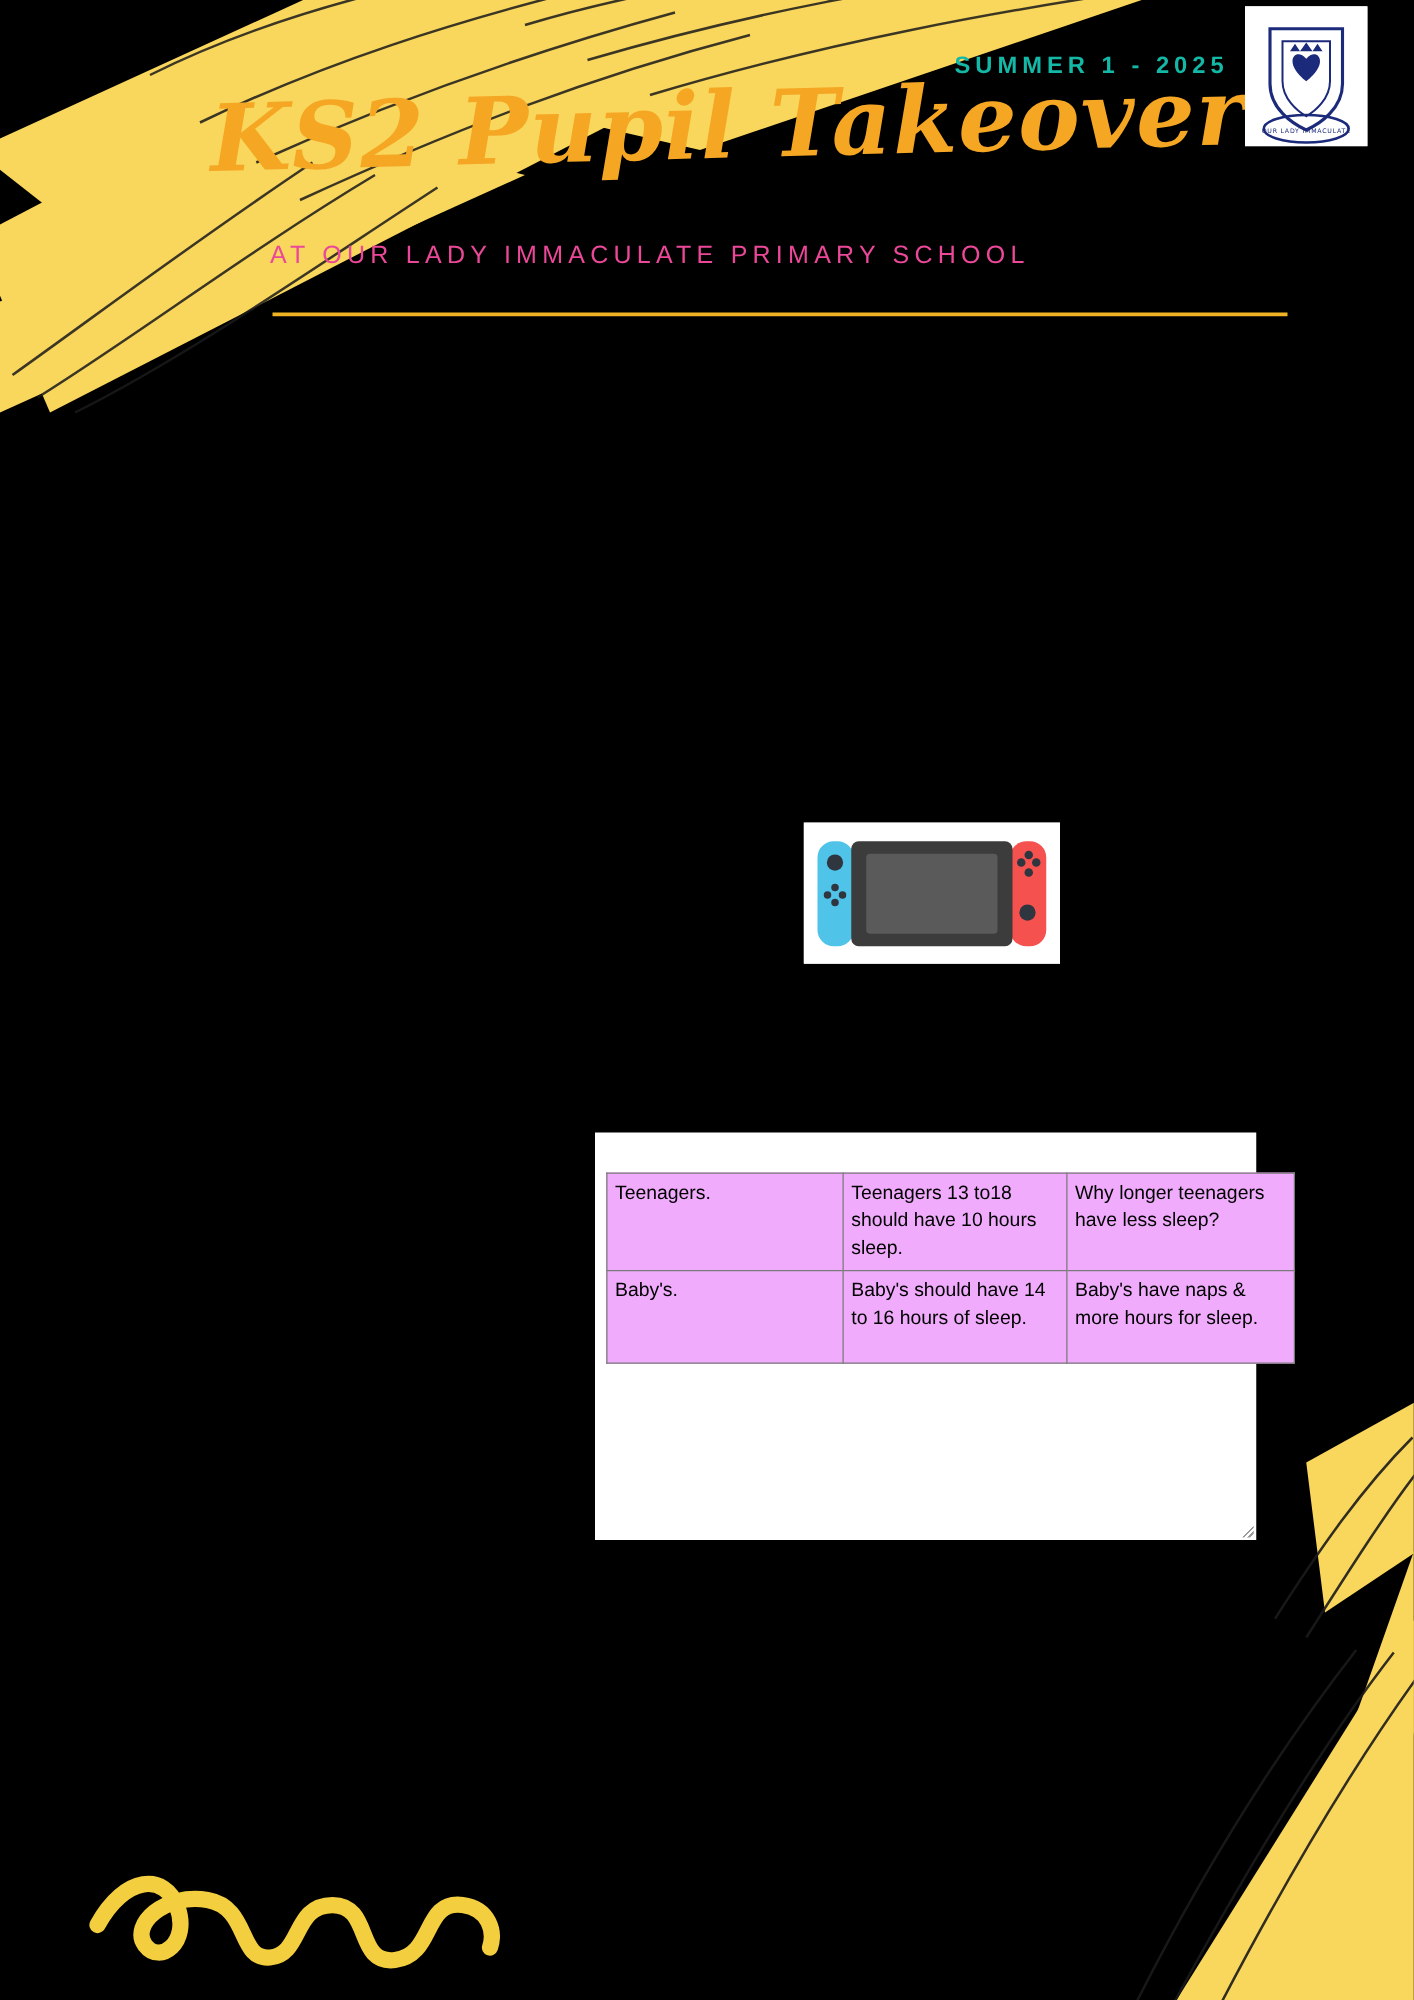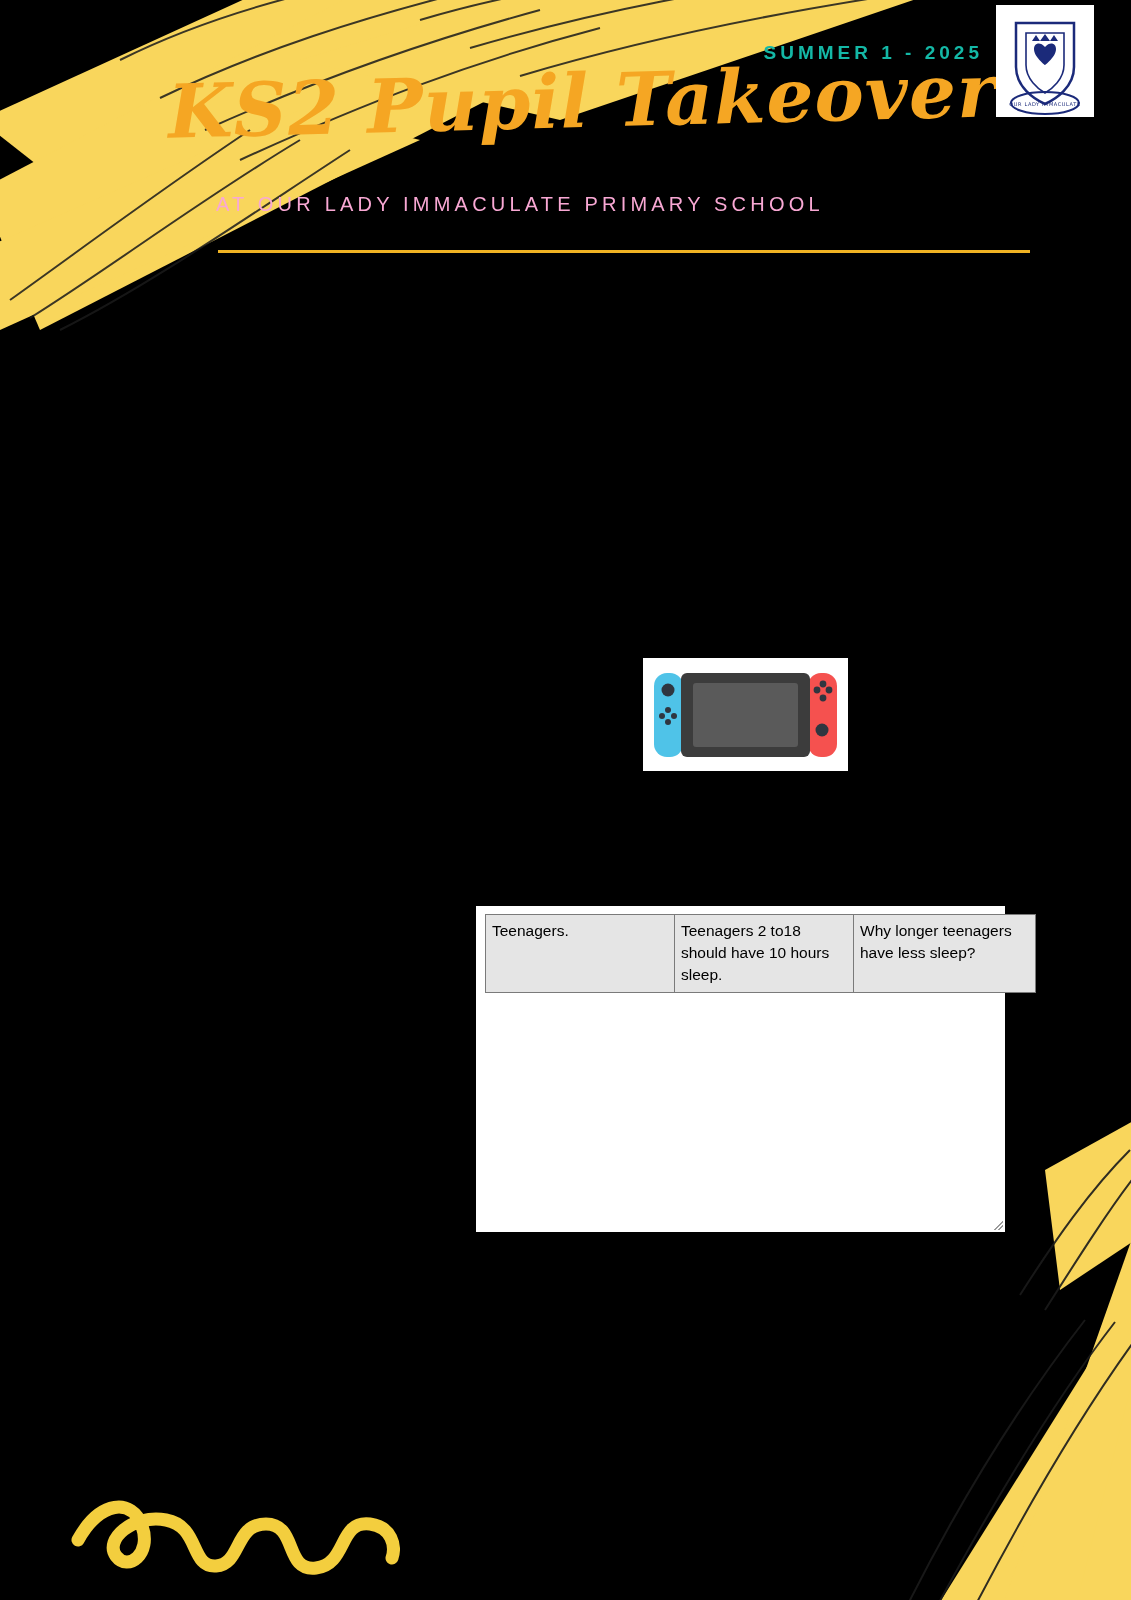--- a/index.html
+++ b/index.html
@@ -45,21 +45,21 @@
     letter-spacing: 1px;
     white-space: nowrap;
     transform: rotate(-1.5deg);
   }
   #subtitle {
     position: absolute;
     left: 216px;
     top: 193px;
     font-size: 20px;
     letter-spacing: 4.2px;
-    color: #f9a8d4;
+    color: #ec4899;
     font-weight: normal;
     white-space: nowrap;
   }
   #title-rule {
     position: absolute;
     left: 218px;
     top: 250px;
     width: 812px;
     height: 3px;
     background: #F0B323;
@@ -94,21 +94,22 @@
     width: 529px;
     height: 326px;
     background: #ffffff;
     padding: 8px 9px 12px 9px;
     box-sizing: border-box;
   }
   table#sleep-table {
     border-collapse: collapse;
     width: 511px;
     table-layout: fixed;
-    background: #e5e5e5;
+    background: #f0abfc;
+    margin-top: 24px;
   }
   table#sleep-table td {
     border: 1px solid #7a7a7a;
     vertical-align: top;
     padding: 5px 6px 6px 6px;
     font-size: 15.5px;
     line-height: 1.42;
     color: #000000;
     font-family: "Liberation Sans", sans-serif;
   }
@@ -220,19 +221,24 @@
     <rect x="38" y="15" width="129" height="84" rx="6" fill="#3C3C3C"></rect>
     <rect x="50" y="25" width="105" height="64" rx="3" fill="#5A5A5A"></rect>
   </svg>
 </div>
 
 <div id="sleep-table-wrap">
   <table id="sleep-table">
     <tbody>
       <tr>
         <td class="col-group">Teenagers.</td>
-        <td class="col-detail">Teenagers 2 to18 should have 10 hours sleep.</td>
+        <td class="col-detail">Teenagers 13 to18 should have 10 hours sleep.</td>
         <td class="col-note">Why longer teenagers have less sleep?</td>
+      </tr>
+      <tr>
+        <td class="col-group">Baby's.</td>
+        <td class="col-detail">Baby's should have 14 to 16 hours of sleep.</td>
+        <td class="col-note">Baby's have naps &amp; more hours for sleep.</td>
       </tr>
     </tbody>
   </table>
   <div id="table-resize-handle"></div>
 </div>
 
 </body></html>

